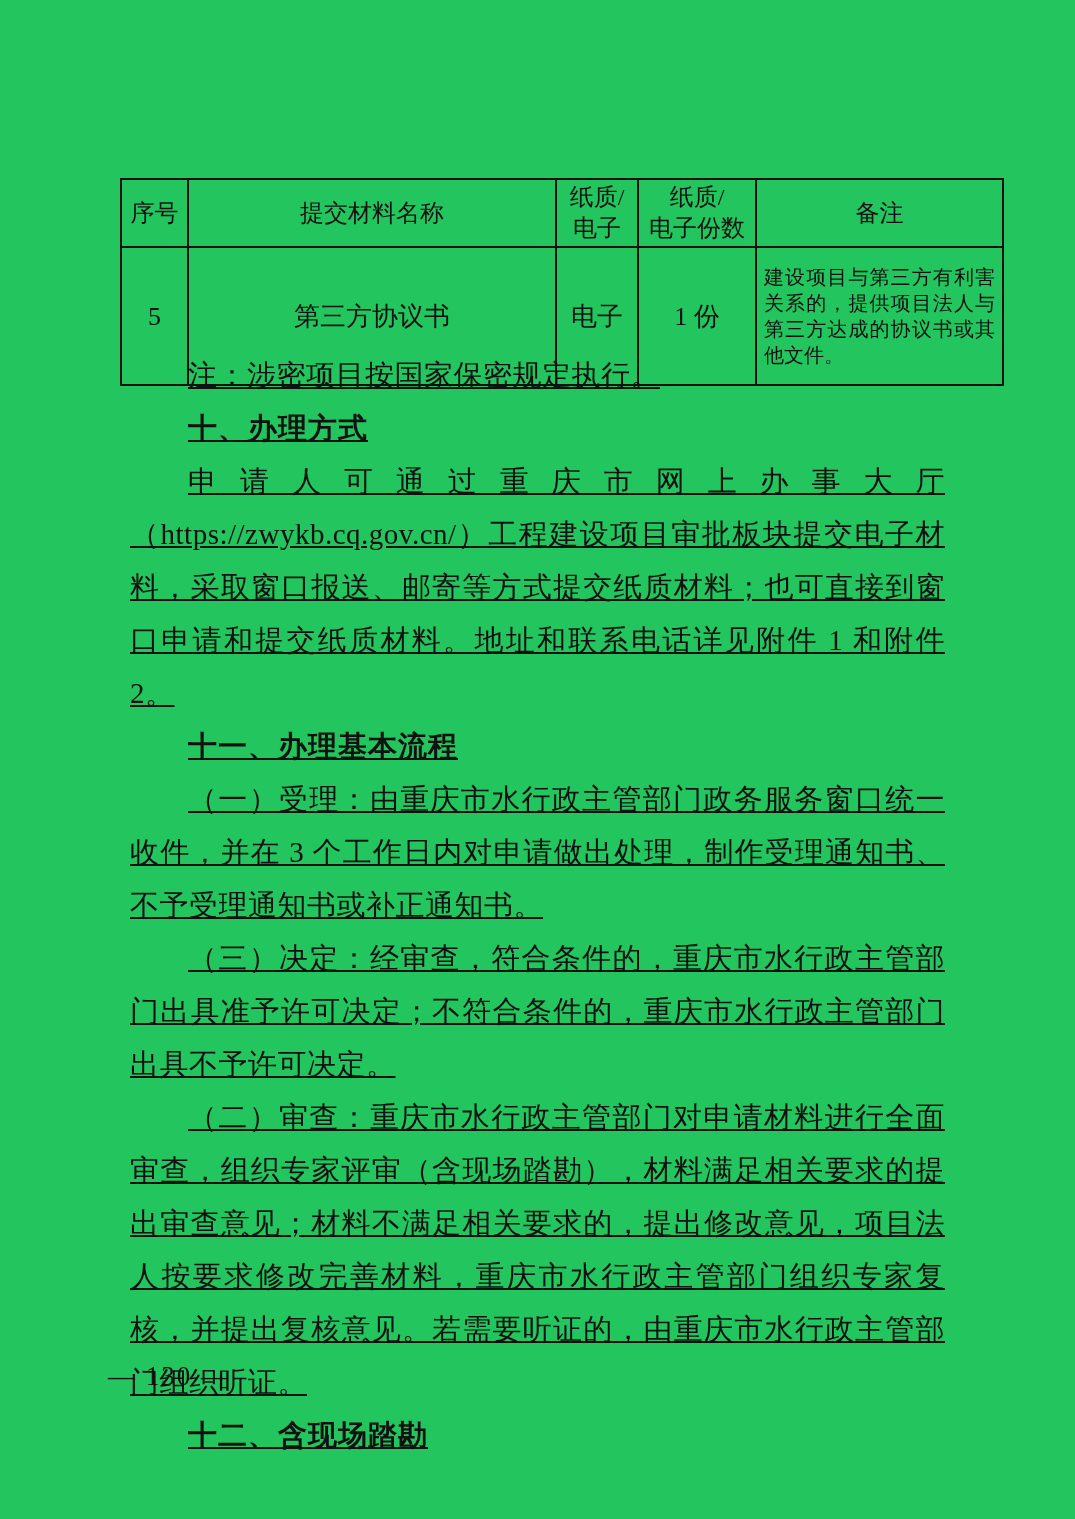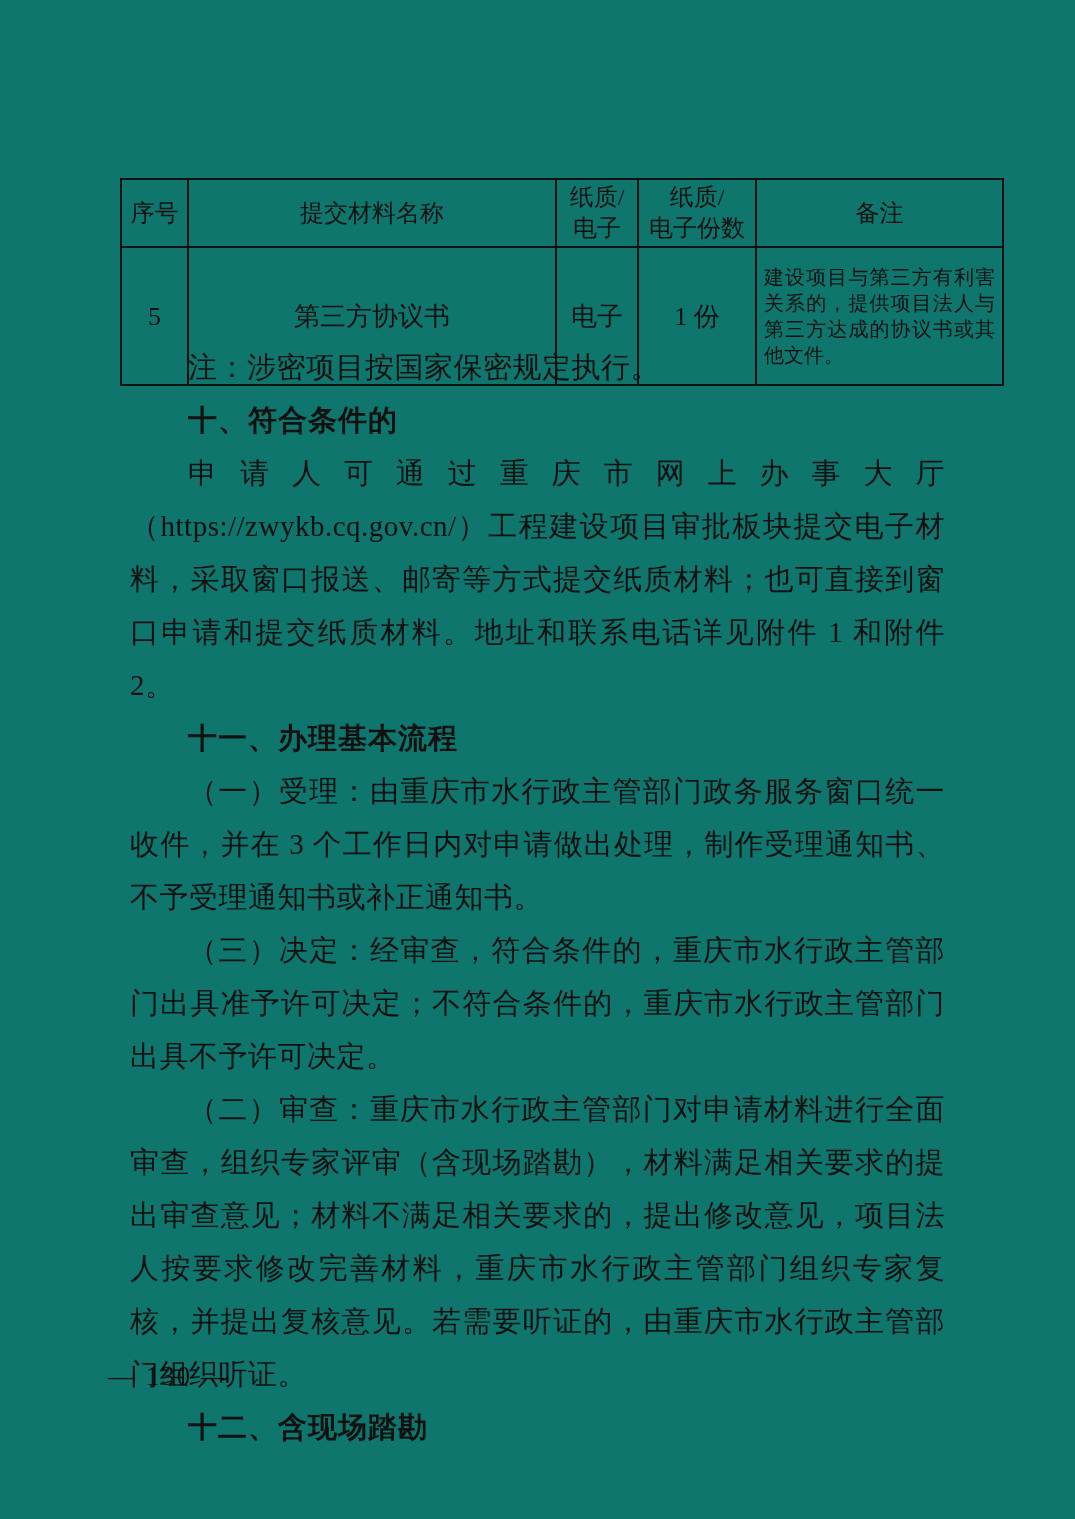--- a/index.html
+++ b/index.html
@@ -4,21 +4,21 @@
 <style>
   html, body {
     margin: 0;
     padding: 0;
     background: #ffffff;
   }
   .page {
     position: relative;
     width: 1075px;
     height: 1519px;
-    background: #0f766e;
+    background: #22c55e;
     color: #111111;
     font-family: "Liberation Serif", "DejaVu Serif", serif;
     overflow: hidden;
   }
   
   .materials-table {
     position: absolute;
     left: 120px;
     top: 178px;
     width: 838px;
@@ -48,22 +48,23 @@
     text-justify: inter-ideograph;
     font-size: 20px;
     line-height: 26px;
     padding: 16px 7px;
     vertical-align: middle;
   }
   
   .content {
     position: absolute;
     left: 130px;
-    top: 341px;
+    top: 349px;
     width: 815px;
+    text-decoration: underline;
   }
   .body-line, .body-par {
     margin: 0;
     font-size: 29px;
     line-height: 53px;
     text-indent: 2em;
     text-align: justify;
     text-justify: inter-ideograph;
     letter-spacing: 0.5px;
   }
@@ -113,21 +114,21 @@
       <td>电子</td>
       <td>1 份</td>
       <td class="remark-cell">建设项目与第三方有利害关系的，提供项目法人与第三方达成的协议书或其他文件。</td>
     </tr>
   </tbody>
     </table>
 
   <div class="content">
     <p class="body-line">注：涉密项目按国家保密规定执行。</p>
 
-    <h2 class="section-heading">十、符合条件的</h2>
+    <h2 class="section-heading">十、办理方式</h2>
     <p class="body-par">申请人可通过重庆市网上办事大厅（https://zwykb.cq.gov.cn/）工程建设项目审批板块提交电子材料，采取窗口报送、邮寄等方式提交纸质材料；也可直接到窗口申请和提交纸质材料。地址和联系电话详见附件 1 和附件 2。</p>
 
     <h2 class="section-heading">十一、办理基本流程</h2>
     <p class="body-par">（一）受理：由重庆市水行政主管部门政务服务窗口统一收件，并在 3 个工作日内对申请做出处理，制作受理通知书、不予受理通知书或补正通知书。</p>
     <p class="body-par">（三）决定：经审查，符合条件的，重庆市水行政主管部门出具准予许可决定；不符合条件的，重庆市水行政主管部门出具不予许可决定。</p>
     <p class="body-par">（二）审查：重庆市水行政主管部门对申请材料进行全面审查，组织专家评审（含现场踏勘），材料满足相关要求的提出审查意见；材料不满足相关要求的，提出修改意见，项目法人按要求修改完善材料，重庆市水行政主管部门组织专家复核，并提出复核意见。若需要听证的，由重庆市水行政主管部门组织听证。</p>
 
     <h2 class="section-heading">十二、含现场踏勘</h2>
   </div>
 

